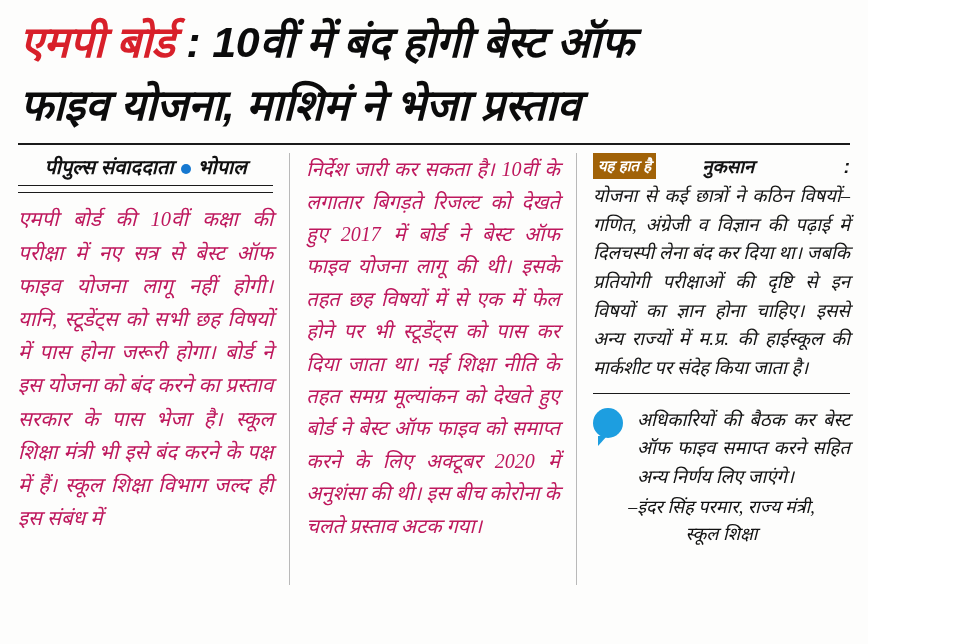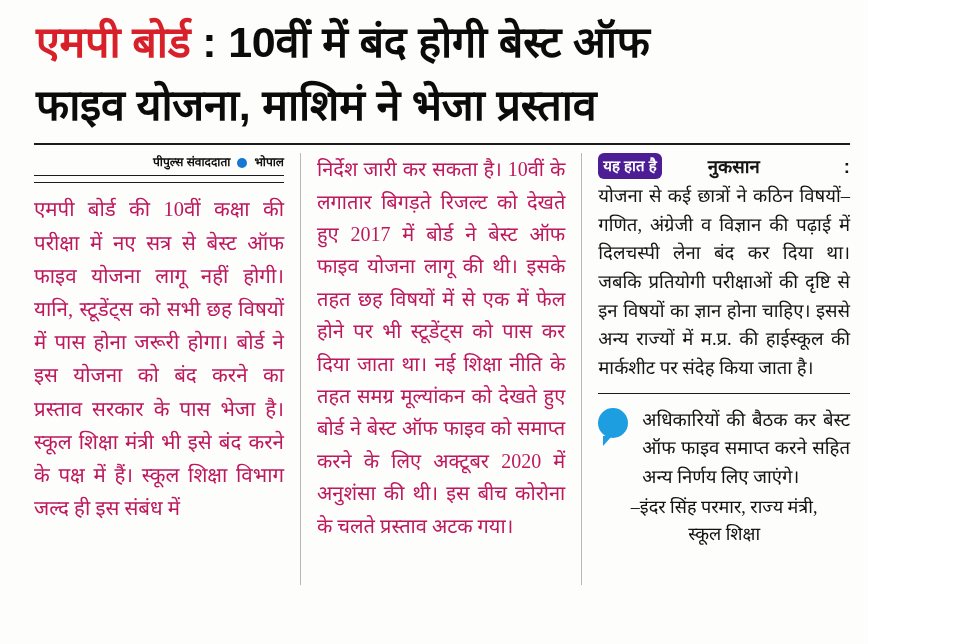--- a/index.html
+++ b/index.html
@@ -13,21 +13,22 @@
     font-family: "Liberation Serif", "DejaVu Serif", serif;
     color: #111111;
     overflow: hidden;
   }
   .page {
     position: relative;
     width: 868px;
     height: 644px;
     background: #fdfdfc;
     box-sizing: border-box;
-    padding: 14px 18px 0 34px;
+    padding: 14px 18px 0 18px;
+    font-style: italic;
   }
 
   
   .headline {
     line-height: 1.12;
     font-family: "Liberation Sans", "DejaVu Sans", sans-serif;
     font-weight: bold;
     font-size: 43px;
     letter-spacing: -0.2px;
     color: #0b0b0b;
@@ -59,22 +60,22 @@
     box-sizing: border-box;
     position: relative;
   }
   .col-1 { width: 306px; padding-right: 16px; }
   .col-2 { width: 322px; padding: 0 16px; border-left: 1px solid #b9b9b9; border-right: 1px solid #b9b9b9;}
   .col-3 { width: 308px; padding-left: 16px; }
 
   .byline {
     font-family: "Liberation Sans", "DejaVu Sans", sans-serif;
     font-weight: bold;
-    font-size: 12px;
-    text-align: right;
+    font-size: 20px;
+    text-align: center;
     color: #111;
     white-space: nowrap;
   }
   .byline .dot {
     display: inline-block;
     width: 10px;
     height: 10px;
     border-radius: 50%;
     background: #1678d0;
     margin: 0 7px 1px 7px;
@@ -111,29 +112,28 @@
   
   .highlight {
     font-family: "Liberation Serif", "DejaVu Serif", serif;
     font-size: 18.5px;
     line-height: 1.55;
     text-align: justify;
     color: #141414;
   }
   .hl-label {
     display: inline-block;
-    background: #4c1d95;
+    background: #a16207;
     color: #ffffff;
     font-family: "Liberation Sans", "DejaVu Sans", sans-serif;
     font-weight: bold;
     font-size: 15px;
     padding: 1px 5px;
     margin-right: 2px;
     vertical-align: 2px;
-    border-radius: 6px;
   }
   .hl-strong {
     font-family: "Liberation Sans", "DejaVu Sans", sans-serif;
     font-weight: bold;
     margin-left: 44px;
   }
 
   .hl-divider {
     border: 0;
     border-top: 1.5px solid #1b1b1b;

